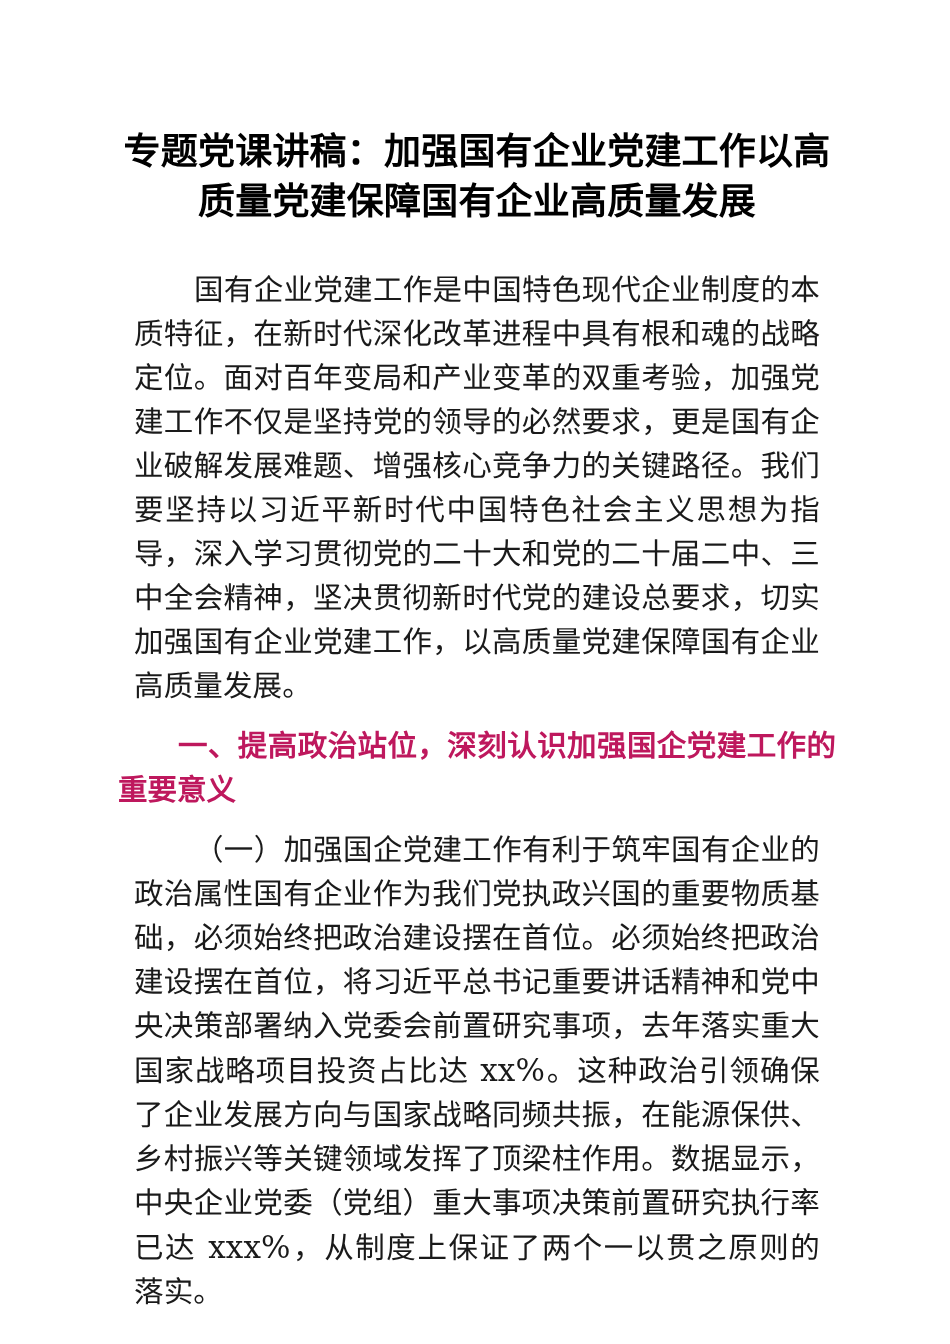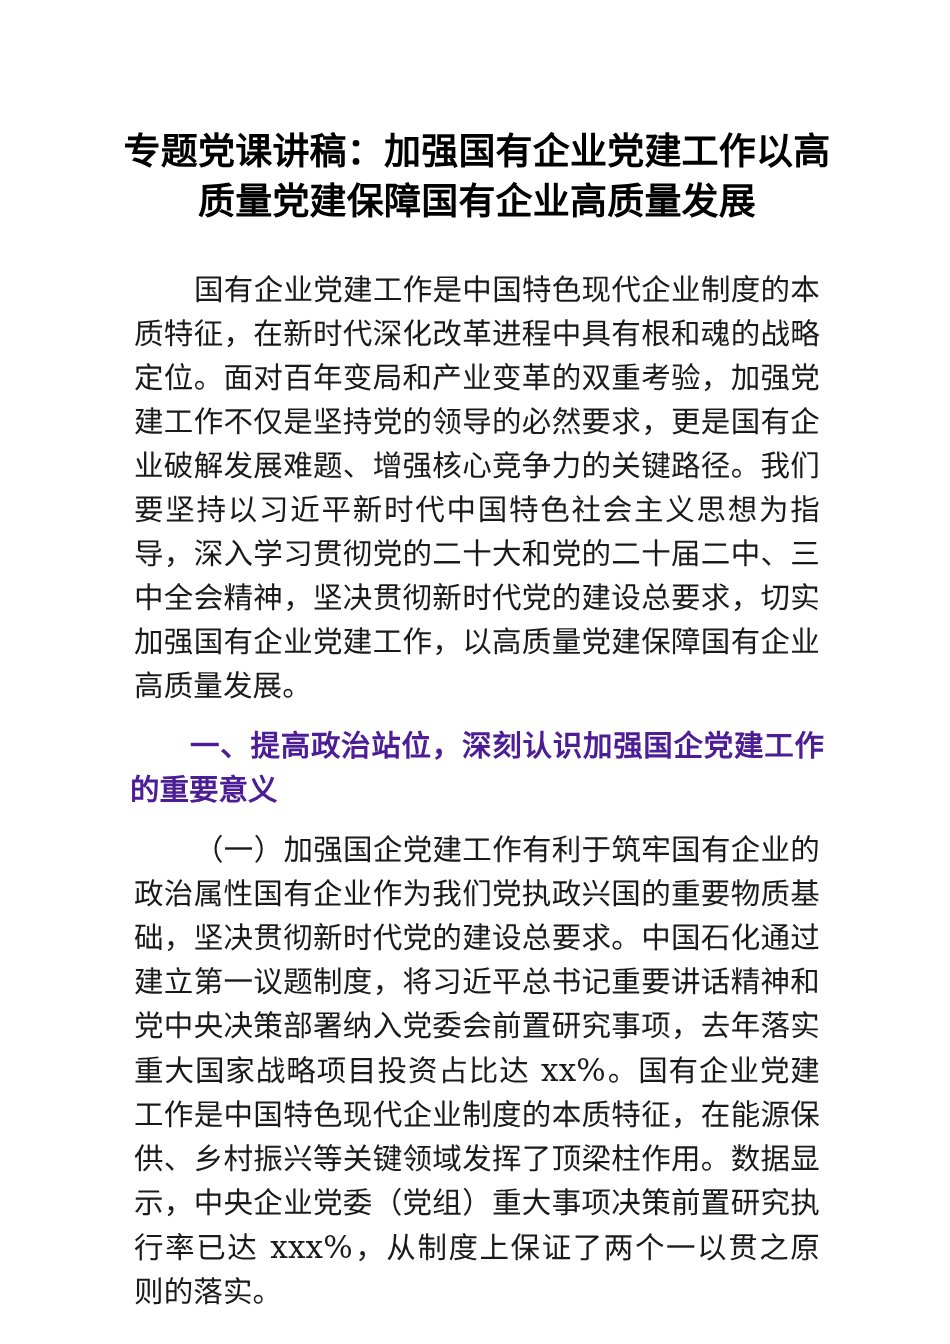--- a/index.html
+++ b/index.html
@@ -60,30 +60,30 @@
     letter-spacing: 0.15px;
     color: #1a1a1a;
   }
 
   .para.first-body {
     margin-top: 42px;
   }
 
   
   .section-heading {
-    margin: 12px;
+    margin: 0;
     font-family: "DejaVu Sans", "Liberation Sans", sans-serif;
     font-size: 29.5px;
     font-weight: 700;
     line-height: 44px;
     text-align: justify;
     text-justify: inter-ideograph;
     text-indent: 60px;
     letter-spacing: 0px;
-    color: #4c1d95;
+    color: #be185d;
   }
 
   
   .num {
     font-family: "DejaVu Serif", "Liberation Serif", serif;
     font-size: 31px;
     padding: 0 1px;
   }
 </style>
 </head>
@@ -91,16 +91,16 @@
 
 <div class="page">
   <div class="content">
 
     <h1 class="doc-title">专题党课讲稿：加强国有企业党建工作以高质量党建保障国有企业高质量发展</h1>
 
     <p class="para first-body">国有企业党建工作是中国特色现代企业制度的本质特征，在新时代深化改革进程中具有根和魂的战略定位。面对百年变局和产业变革的双重考验，加强党建工作不仅是坚持党的领导的必然要求，更是国有企业破解发展难题、增强核心竞争力的关键路径。我们要坚持以习近平新时代中国特色社会主义思想为指导，深入学习贯彻党的二十大和党的二十届二中、三中全会精神，坚决贯彻新时代党的建设总要求，切实加强国有企业党建工作，以高质量党建保障国有企业高质量发展。</p>
 
     <h2 class="section-heading">一、提高政治站位，深刻认识加强国企党建工作的重要意义</h2>
 
-    <p class="para"><span>（一）加强国企党建工作有利于筑牢国有企业的政治属性国有企业作为我们党执政兴国的重要物质基础，坚决贯彻新时代党的建设总要求。中国石化通过建立第一议题制度，将习近平总书记重要讲话精神和党中央决策部署纳入党委会前置研究事项，去年落实重大国家战略项目投资占比达 </span><span class="num">xx%</span><span>。国有企业党建工作是中国特色现代企业制度的本质特征，在能源保供、乡村振兴等关键领域发挥了顶梁柱作用。数据显示，中央企业党委（党组）重大事项决策前置研究执行率已达 </span><span class="num">xxx%</span><span>，从制度上保证了两个一以贯之原则的落实。</span></p>
+    <p class="para"><span>（一）加强国企党建工作有利于筑牢国有企业的政治属性国有企业作为我们党执政兴国的重要物质基础，必须始终把政治建设摆在首位。必须始终把政治建设摆在首位，将习近平总书记重要讲话精神和党中央决策部署纳入党委会前置研究事项，去年落实重大国家战略项目投资占比达 </span><span class="num">xx%</span><span>。这种政治引领确保了企业发展方向与国家战略同频共振，在能源保供、乡村振兴等关键领域发挥了顶梁柱作用。数据显示，中央企业党委（党组）重大事项决策前置研究执行率已达 </span><span class="num">xxx%</span><span>，从制度上保证了两个一以贯之原则的落实。</span></p>
 
   </div>
 </div>
 
 </body></html>

